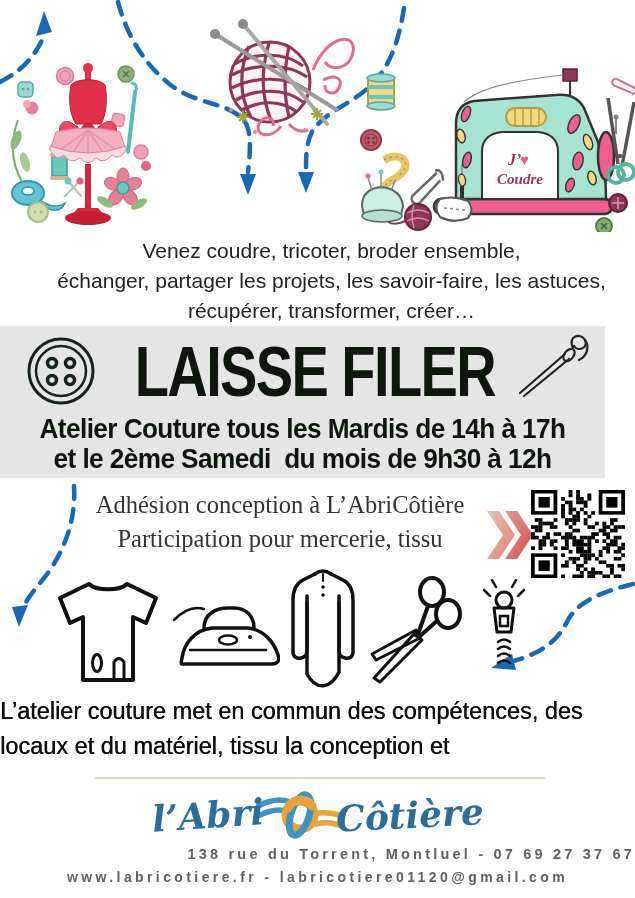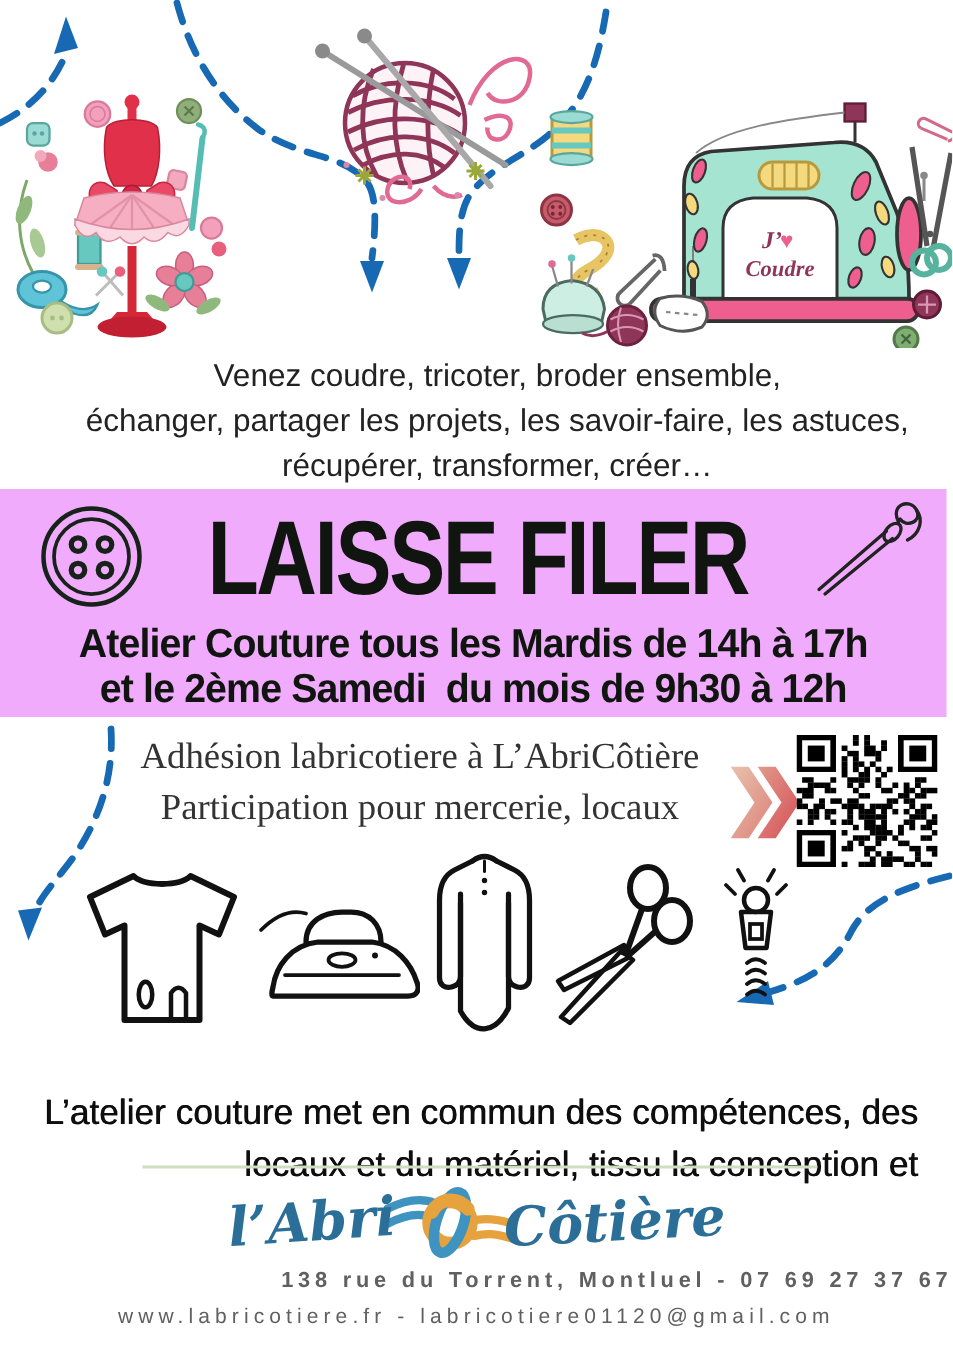--- a/index.html
+++ b/index.html
@@ -9,53 +9,53 @@
   svg{display:block;}
 
   
   .top-zone{position:absolute;left:0;top:0;width:635px;height:232px;}
 
   
   .intro{position:absolute;left:14px;top:236px;width:635px;text-align:center;
          font-size:21px;line-height:30px;color:#222;}
 
   
-  .banner{position:absolute;left:0;top:326px;width:631px;height:152px;background:#f0abfc;}
+  .banner{position:absolute;left:0;top:326px;width:562px;height:152px;background:#e5e5e5;padding-left:43px;}
   .banner-title{position:absolute;left:92px;right:86px;top:4px;height:84px;
                 text-align:center;font-size:70px;line-height:84px;font-weight:700;
                 letter-spacing:-2px;color:#101510;transform:scaleX(.80);transform-origin:center;
                 white-space:nowrap;}
   .banner-sched{position:absolute;left:0;right:0;top:88px;text-align:center;
                 font-size:27px;line-height:30px;font-weight:700;letter-spacing:-.6px;
                 color:#101510;transform:scaleX(.97);transform-origin:center;}
   .keep-ws{white-space:pre-wrap;}
 
   
   .membership{position:absolute;left:60px;top:488px;width:440px;text-align:center;
               font-family:"Liberation Serif",serif;font-size:24.5px;line-height:34px;color:#333;}
   .qr{position:absolute;left:531px;top:490px;}
   .chevrons{position:absolute;left:487px;top:511px;}
 
   
-  .descr{position:absolute;left:0;top:724px;width:612px;text-align:right;
+  .descr{position:absolute;left:0;top:694px;width:612px;text-align:left;
          font-size:23.5px;line-height:35px;color:#0e0e0e;text-shadow:.4px 0 0 #0e0e0e;}
 
   .green-rule{position:absolute;left:95px;top:777px;width:450px;height:2px;background:#cddfc0;}
 
   
   .logo-row{position:absolute;left:0;top:786px;width:635px;height:58px;display:flex;
             align-items:center;justify-content:center;}
   .logo-word{font-family:"DejaVu Serif",serif;font-style:italic;font-weight:700;
              font-size:36px;color:#2b6f99;}
   .logo-left{transform:rotate(-4deg);margin-right:-8px;}
   .logo-right{transform:rotate(-3deg);margin-left:-8px;}
   .addr{position:absolute;left:0;top:846px;width:635px;text-align:right;font-size:14.5px;
         font-weight:700;letter-spacing:3.2px;color:#606060;}
   .web{position:absolute;left:0;top:869px;width:635px;text-align:center;font-size:14px;
-       font-weight:400;letter-spacing:3.4px;color:#606060;}
+       font-weight:700;letter-spacing:3.4px;color:#606060;}
 </style>
 </head>
 <body>
 
 <div class="page">
 
   <div class="top-zone">
 
     <svg class="abs" style="left:0;top:0" width="635" height="232" viewBox="0 0 635 232">
       <g stroke="#1669b2" stroke-width="4.5" fill="none" stroke-dasharray="13 10" stroke-linecap="round">
@@ -297,22 +297,22 @@
       <path d="M74,6 C76,38 66,66 50,90 C40,104 30,114 25,124"></path>
       <path d="M633,104 C600,112 578,122 568,140 C558,160 544,172 514,181"></path>
     </g>
     <g fill="#1669b2">
       <polygon points="12,127 28,125 19,147"></polygon>
       <polygon points="512,174 516,190 491,188"></polygon>
     </g>
   </svg>
 
   <div class="membership">
-    <div>Adhésion labricotiere à L’AbriCôtière</div>
-    <div>Participation pour mercerie, locaux</div>
+    <div>Adhésion conception à L’AbriCôtière</div>
+    <div>Participation pour mercerie, tissu</div>
   </div>
 
   <svg class="chevrons" width="46" height="48" viewBox="0 0 46 48">
     <defs>
       <linearGradient id="cg1" x1="0" y1="0" x2="1" y2="1">
         <stop offset="0" stop-color="#e7c2ad"></stop>
           <stop offset="1" stop-color="#dd8178"></stop>
       </linearGradient>
       <linearGradient id="cg2" x1="0" y1="0" x2="1" y2="1">
         <stop offset="0" stop-color="#e09a8c"></stop>

